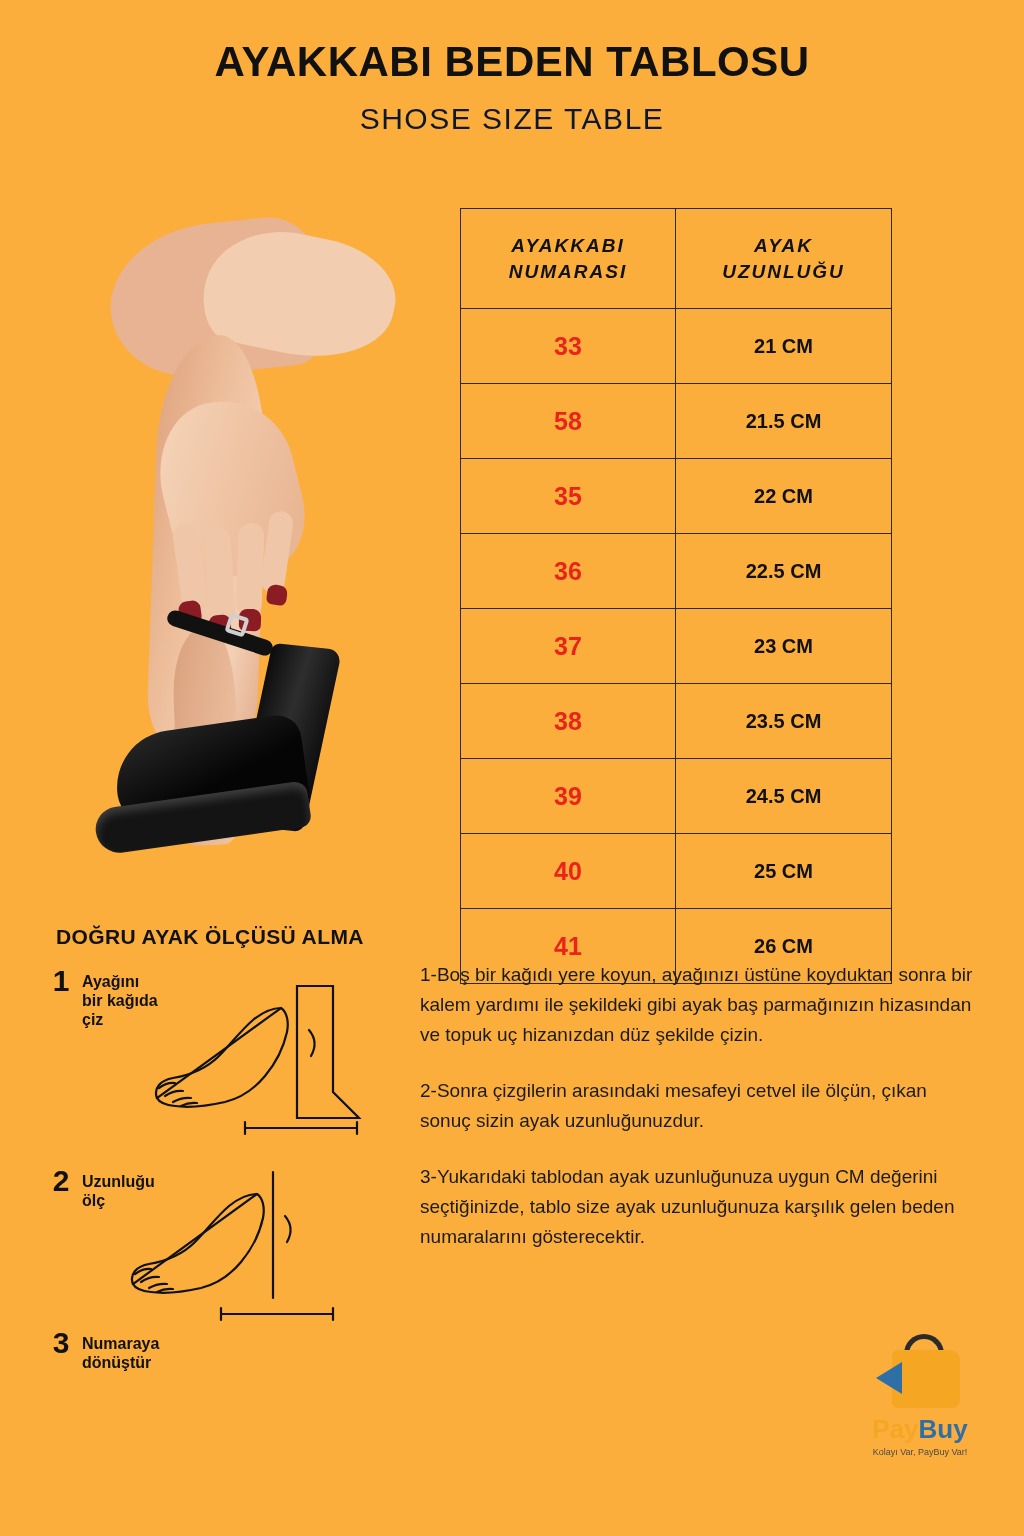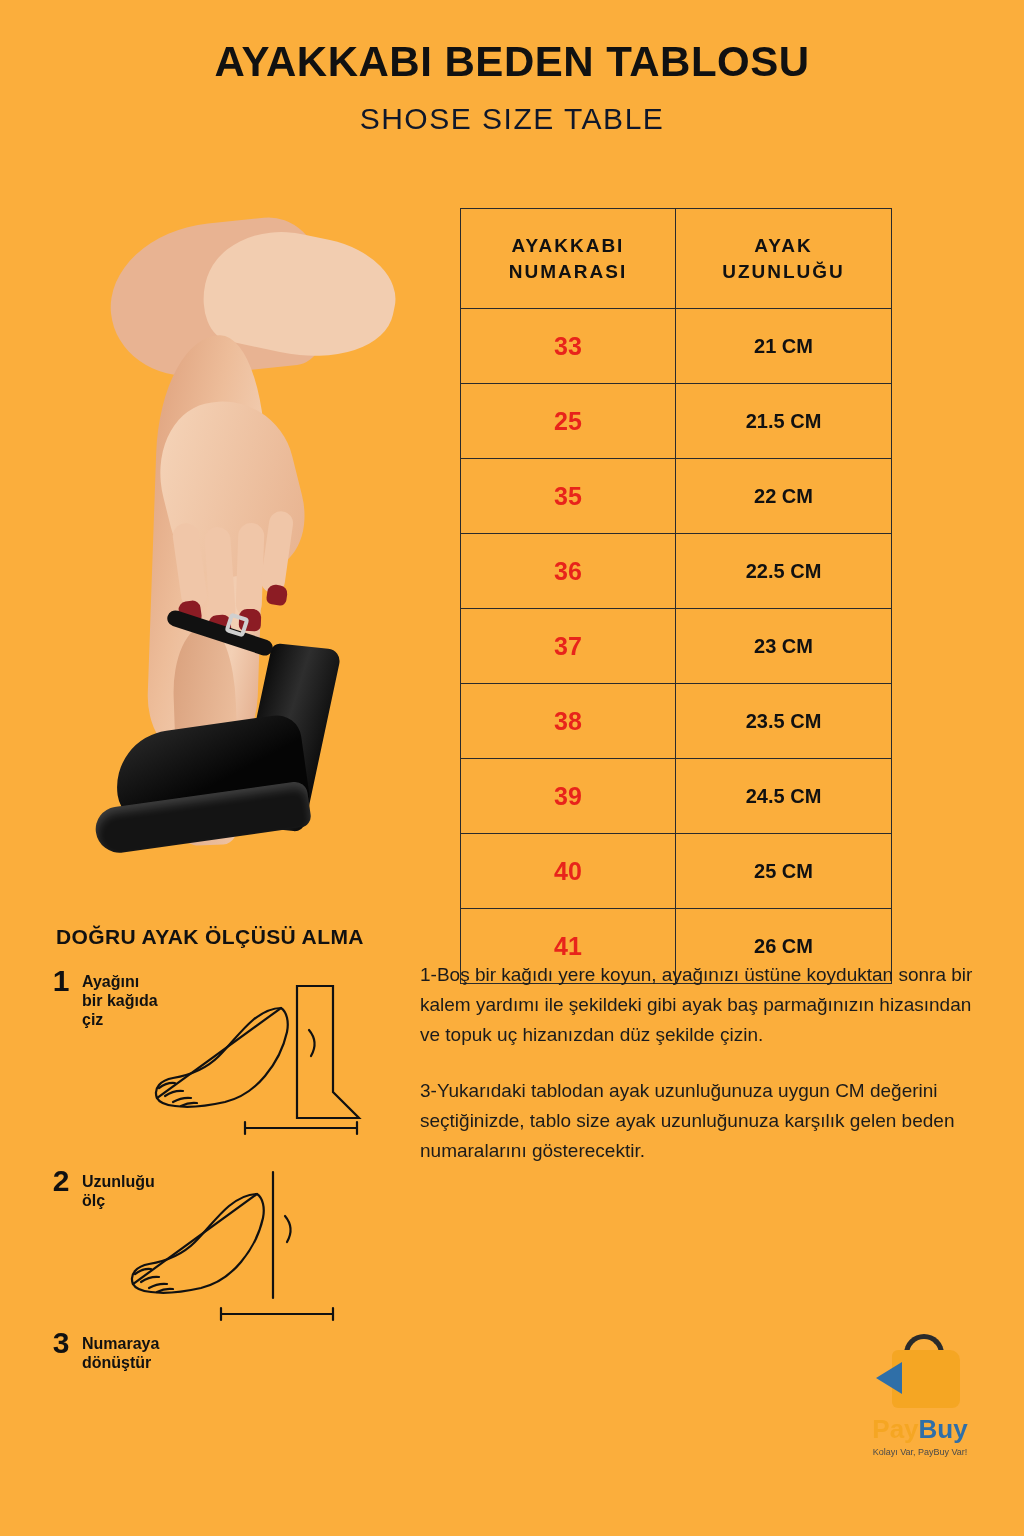--- a/index.html
+++ b/index.html
@@ -143,20 +143,21 @@
     text-align: center;
     height: 75px;
     font-weight: bold;
   }
   table.size-table thead th {
     height: 100px;
     font-size: 19px;
     letter-spacing: 2px;
     line-height: 26px;
     color: #111;
+    font-style: italic;
   }
   table.size-table td.num {
     color: #E8241B;
     font-size: 25px;
     width: 215px;
   }
   table.size-table td.len {
     color: #111;
     font-size: 20px;
   }
@@ -288,21 +289,21 @@
             <div>UZUNLUĞU</div>
           </th>
         </tr>
       </thead>
       <tbody>
         <tr>
           <td class="num">33</td>
           <td class="len">21 CM</td>
         </tr>
         <tr>
-          <td class="num">25</td>
+          <td class="num">58</td>
           <td class="len">21.5 CM</td>
         </tr>
         <tr>
           <td class="num">35</td>
           <td class="len">22 CM</td>
         </tr>
         <tr>
           <td class="num">36</td>
           <td class="len">22.5 CM</td>
         </tr>
@@ -380,20 +381,21 @@
   </svg>
 
   <div class="step step3-row">
     <div class="step-num">3</div>
     <div class="step-label" style="white-space:pre-line">Numaraya
 dönüştür</div>
   </div>
 
   <div class="paras">
     <p>1-Boş bir kağıdı yere koyun, ayağınızı üstüne koyduktan sonra bir kalem yardımı ile şekildeki gibi ayak baş parmağınızın hizasından ve topuk uç hizanızdan düz şekilde çizin.</p>
+    <p>2-Sonra çizgilerin arasındaki mesafeyi cetvel ile ölçün, çıkan sonuç sizin ayak uzunluğunuzdur.</p>
     <p>3-Yukarıdaki tablodan ayak uzunluğunuza uygun CM değerini seçtiğinizde, tablo size ayak uzunluğunuza karşılık gelen beden numaralarını gösterecektir.</p>
   </div>
 
   <div class="logo">
     <div class="logo-mark">
       <div class="bag-handle"></div>
       <div class="bag"></div>
       <div class="bag-arrow"></div>
     </div>
     <div class="logo-text">

